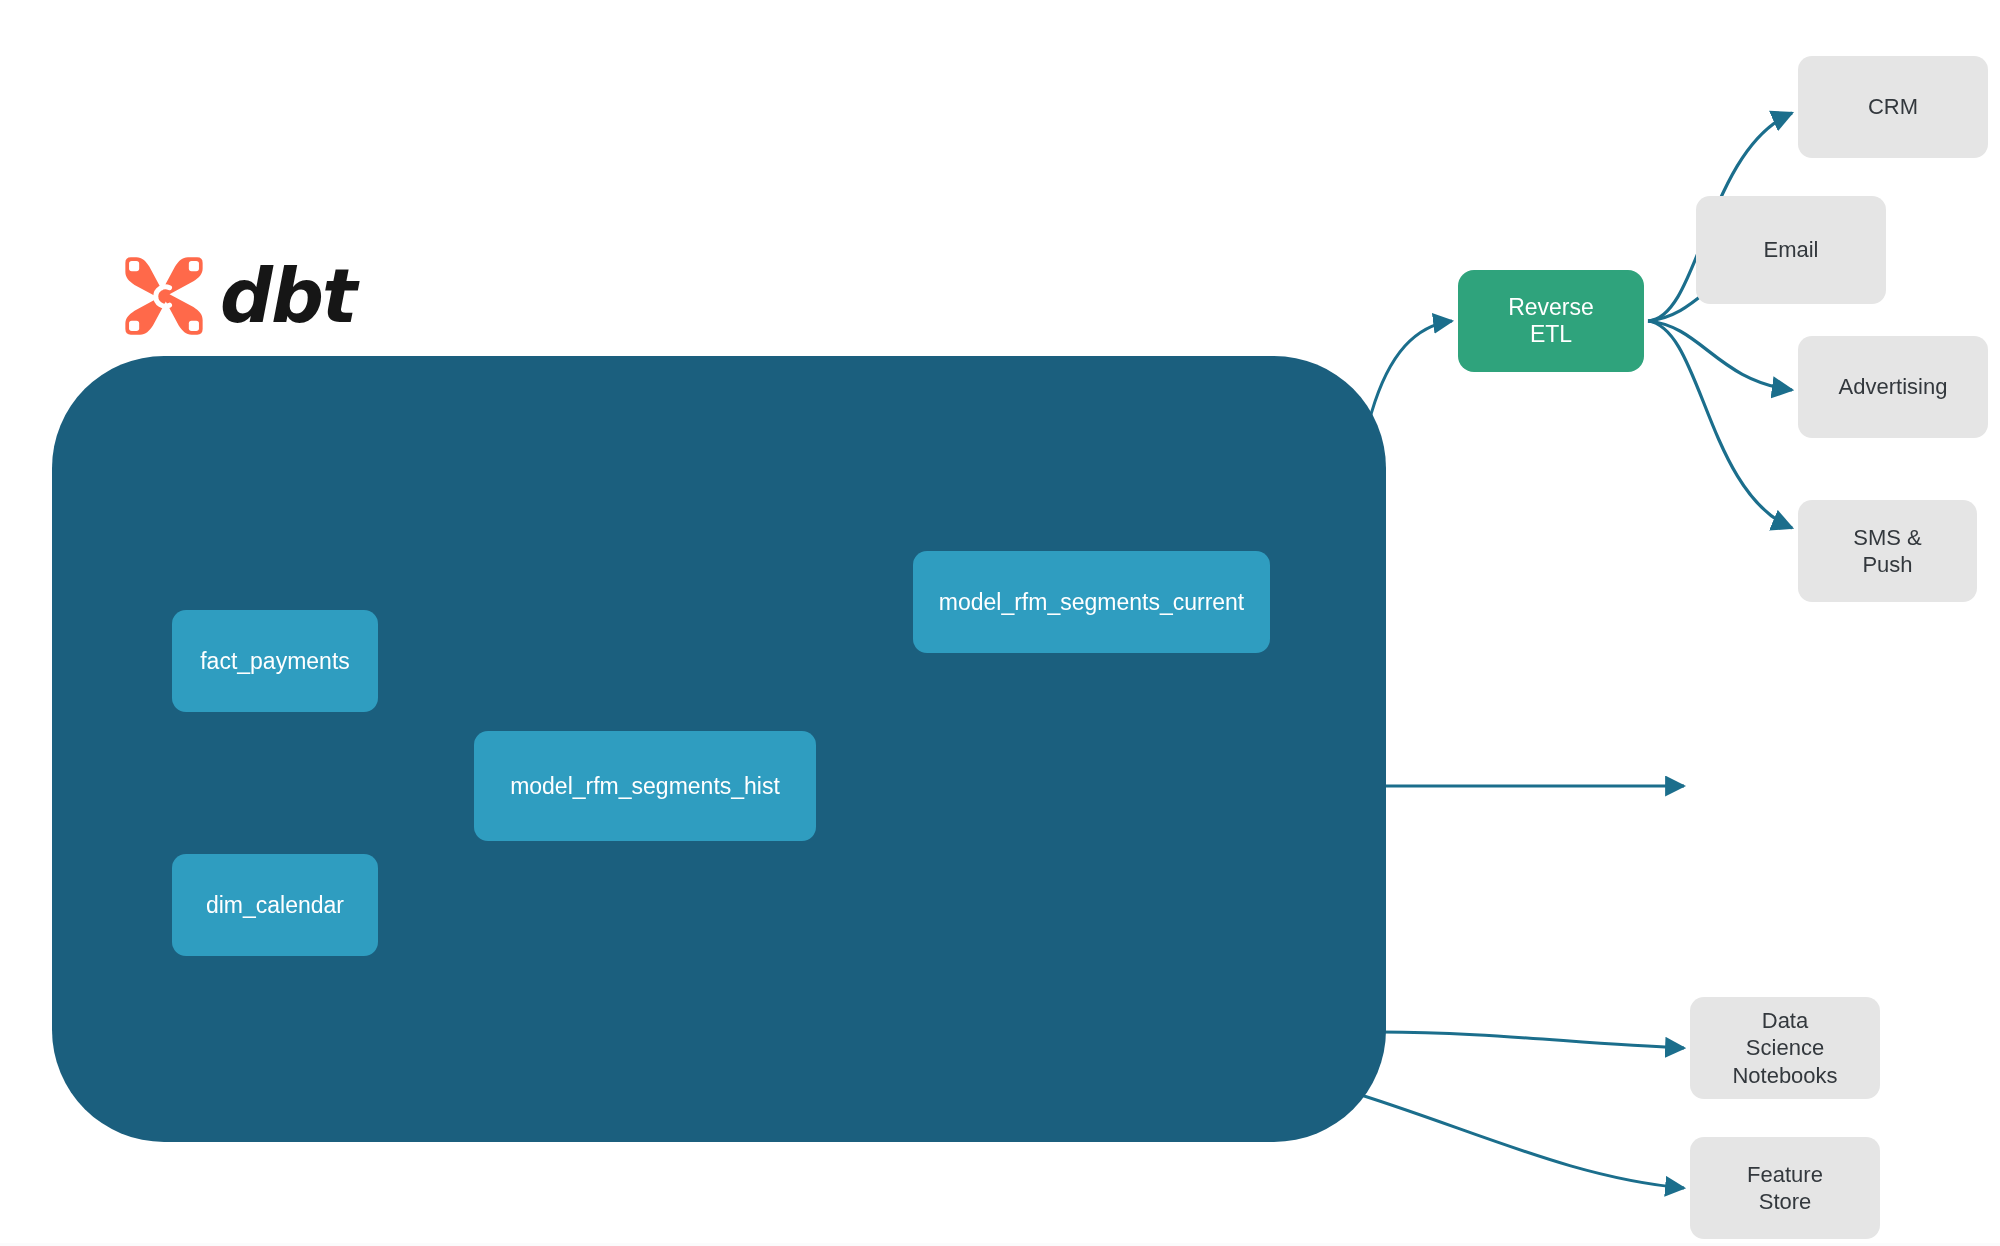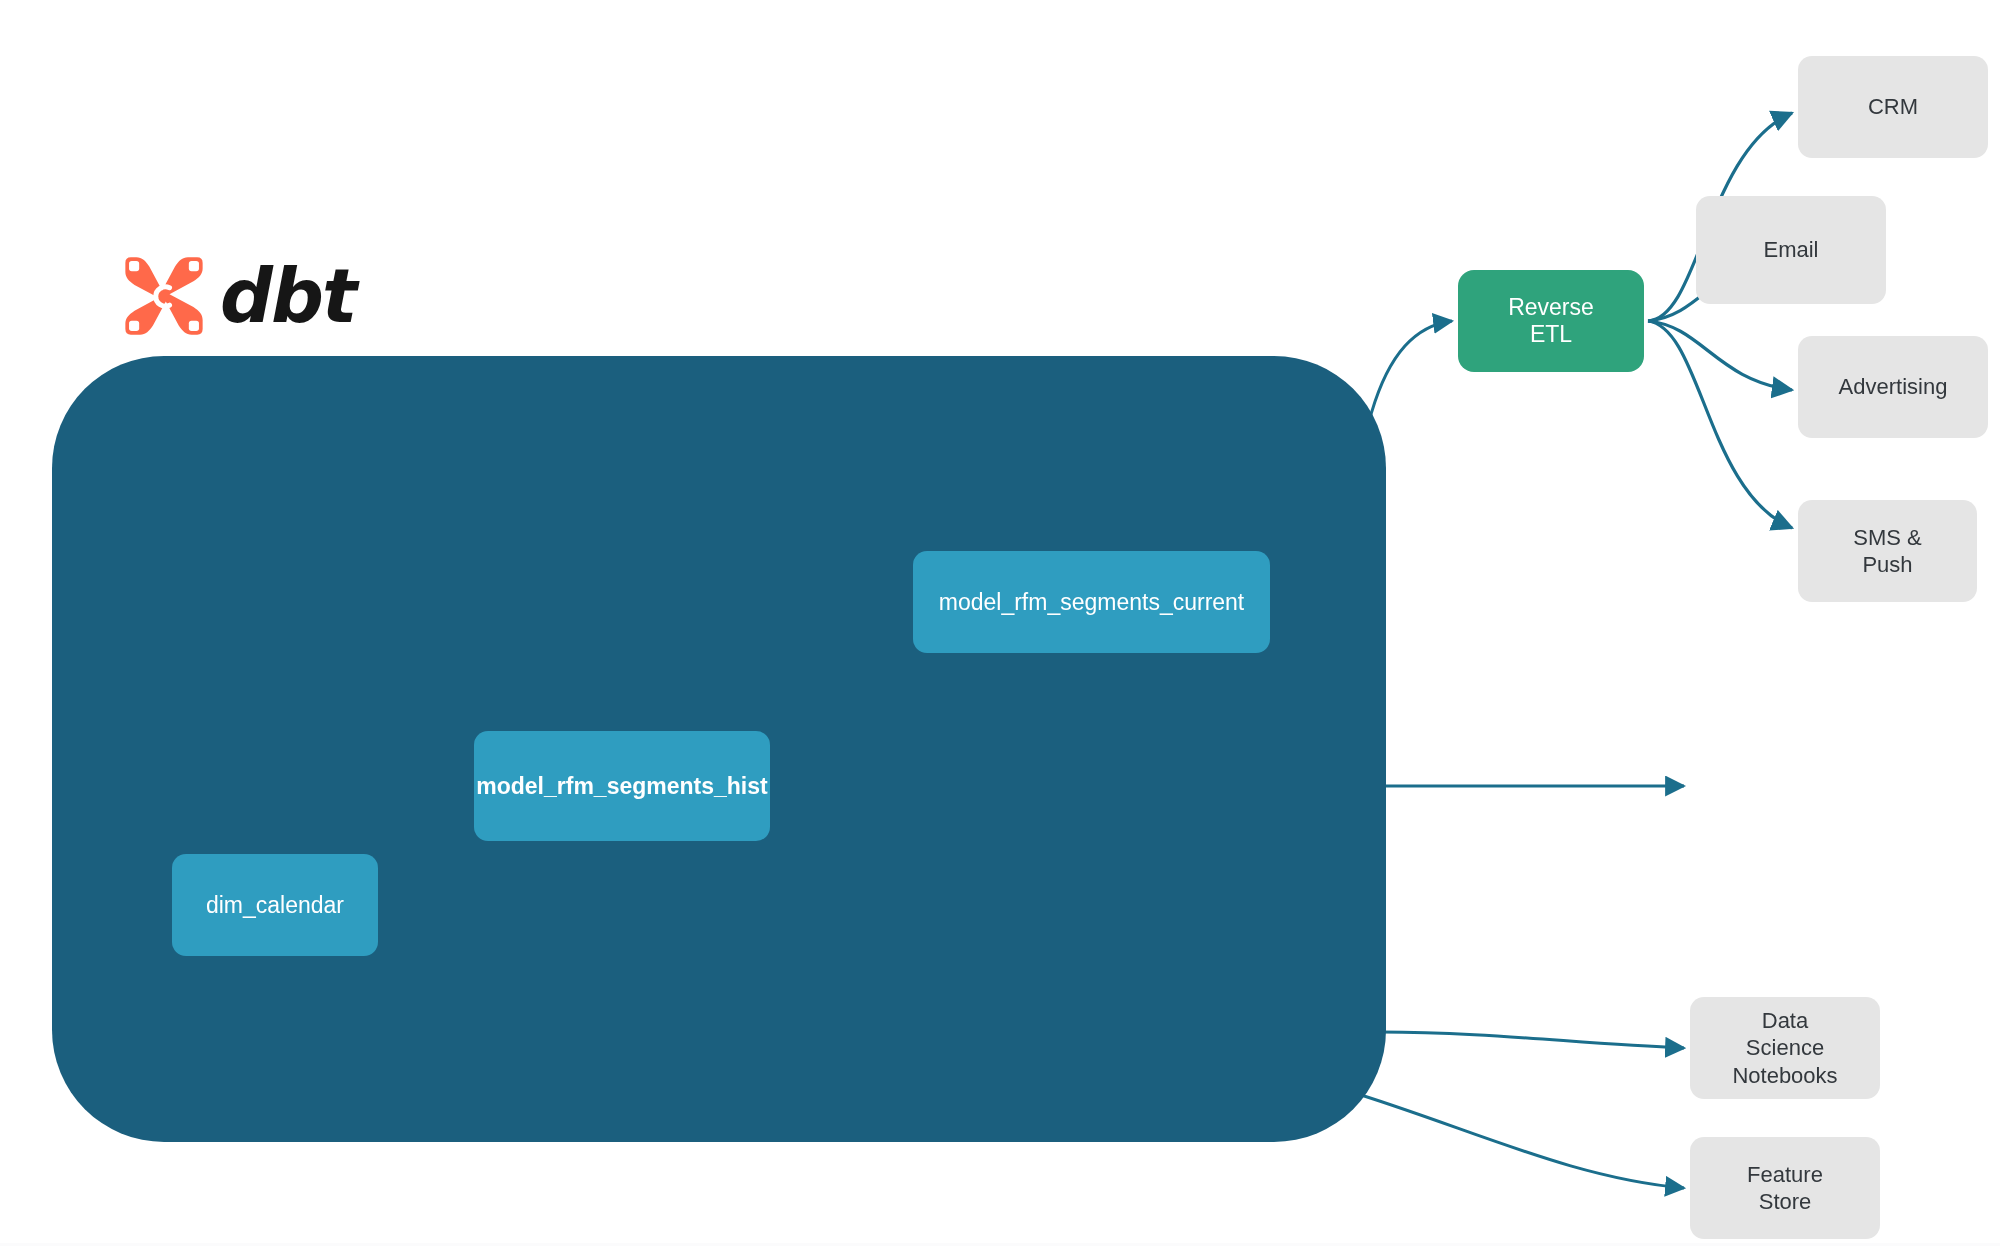--- a/index.html
+++ b/index.html
@@ -83,21 +83,21 @@
   .node-gray {
     background: #e5e5e5;
     color: #33383d;
     font-size: 22px;
     border-radius: 14px;
     line-height: 1.25;
   }
 
   .n-fact-payments   { left: 172px;  top: 610px;  width: 206px; height: 102px; }
   .n-dim-calendar    { left: 172px;  top: 854px;  width: 206px; height: 102px; }
-  .n-hist            { left: 474px;  top: 731px;  width: 296px; height: 110px; font-weight: bold; }
+  .n-hist            { left: 474px;  top: 731px;  width: 342px; height: 110px; }
   .n-current         { left: 913px;  top: 551px;  width: 357px; height: 102px; }
   .n-reverse-etl     { left: 1458px; top: 270px;  width: 186px; height: 102px; }
 
   .n-crm             { left: 1798px; top: 56px;   width: 190px; height: 102px; }
   .n-email           { left: 1696px; top: 196px;  width: 190px; height: 108px; }
   .n-advertising     { left: 1798px; top: 336px;  width: 190px; height: 102px; }
   .n-sms-push        { left: 1798px; top: 500px;  width: 179px; height: 102px; }
 
   .n-bi              { left: 1690px; top: 740px;  width: 190px; height: 102px; }
   .n-ds-notebooks    { left: 1690px; top: 997px;  width: 190px; height: 102px; }
@@ -167,20 +167,21 @@
       <rect x="77" y="12" width="11" height="11" rx="3" fill="#ffffff"></rect>
       <rect x="12" y="77" width="11" height="11" rx="3" fill="#ffffff"></rect>
       <rect x="77" y="77" width="11" height="11" rx="3" fill="#ffffff"></rect>
       <path d="M56 41 A 10.5 10.5 0 1 0 56 60" fill="none" stroke="#ffffff" stroke-width="5.5" stroke-linecap="round"></path>
     </svg>
     <span class="dbt-word">dbt</span>
   </div>
 
   <div class="project-container"></div>
 
+  <div class="node node-model n-fact-payments">fact_payments</div>
 
   <div class="node node-model n-dim-calendar">dim_calendar</div>
 
   <div class="node node-model n-hist">model_rfm_segments_hist</div>
 
   <div class="node node-model n-current">model_rfm_segments_current</div>
 
   <div class="node node-green n-reverse-etl">Reverse ETL</div>
 
   <div class="node node-gray n-crm">CRM</div>

